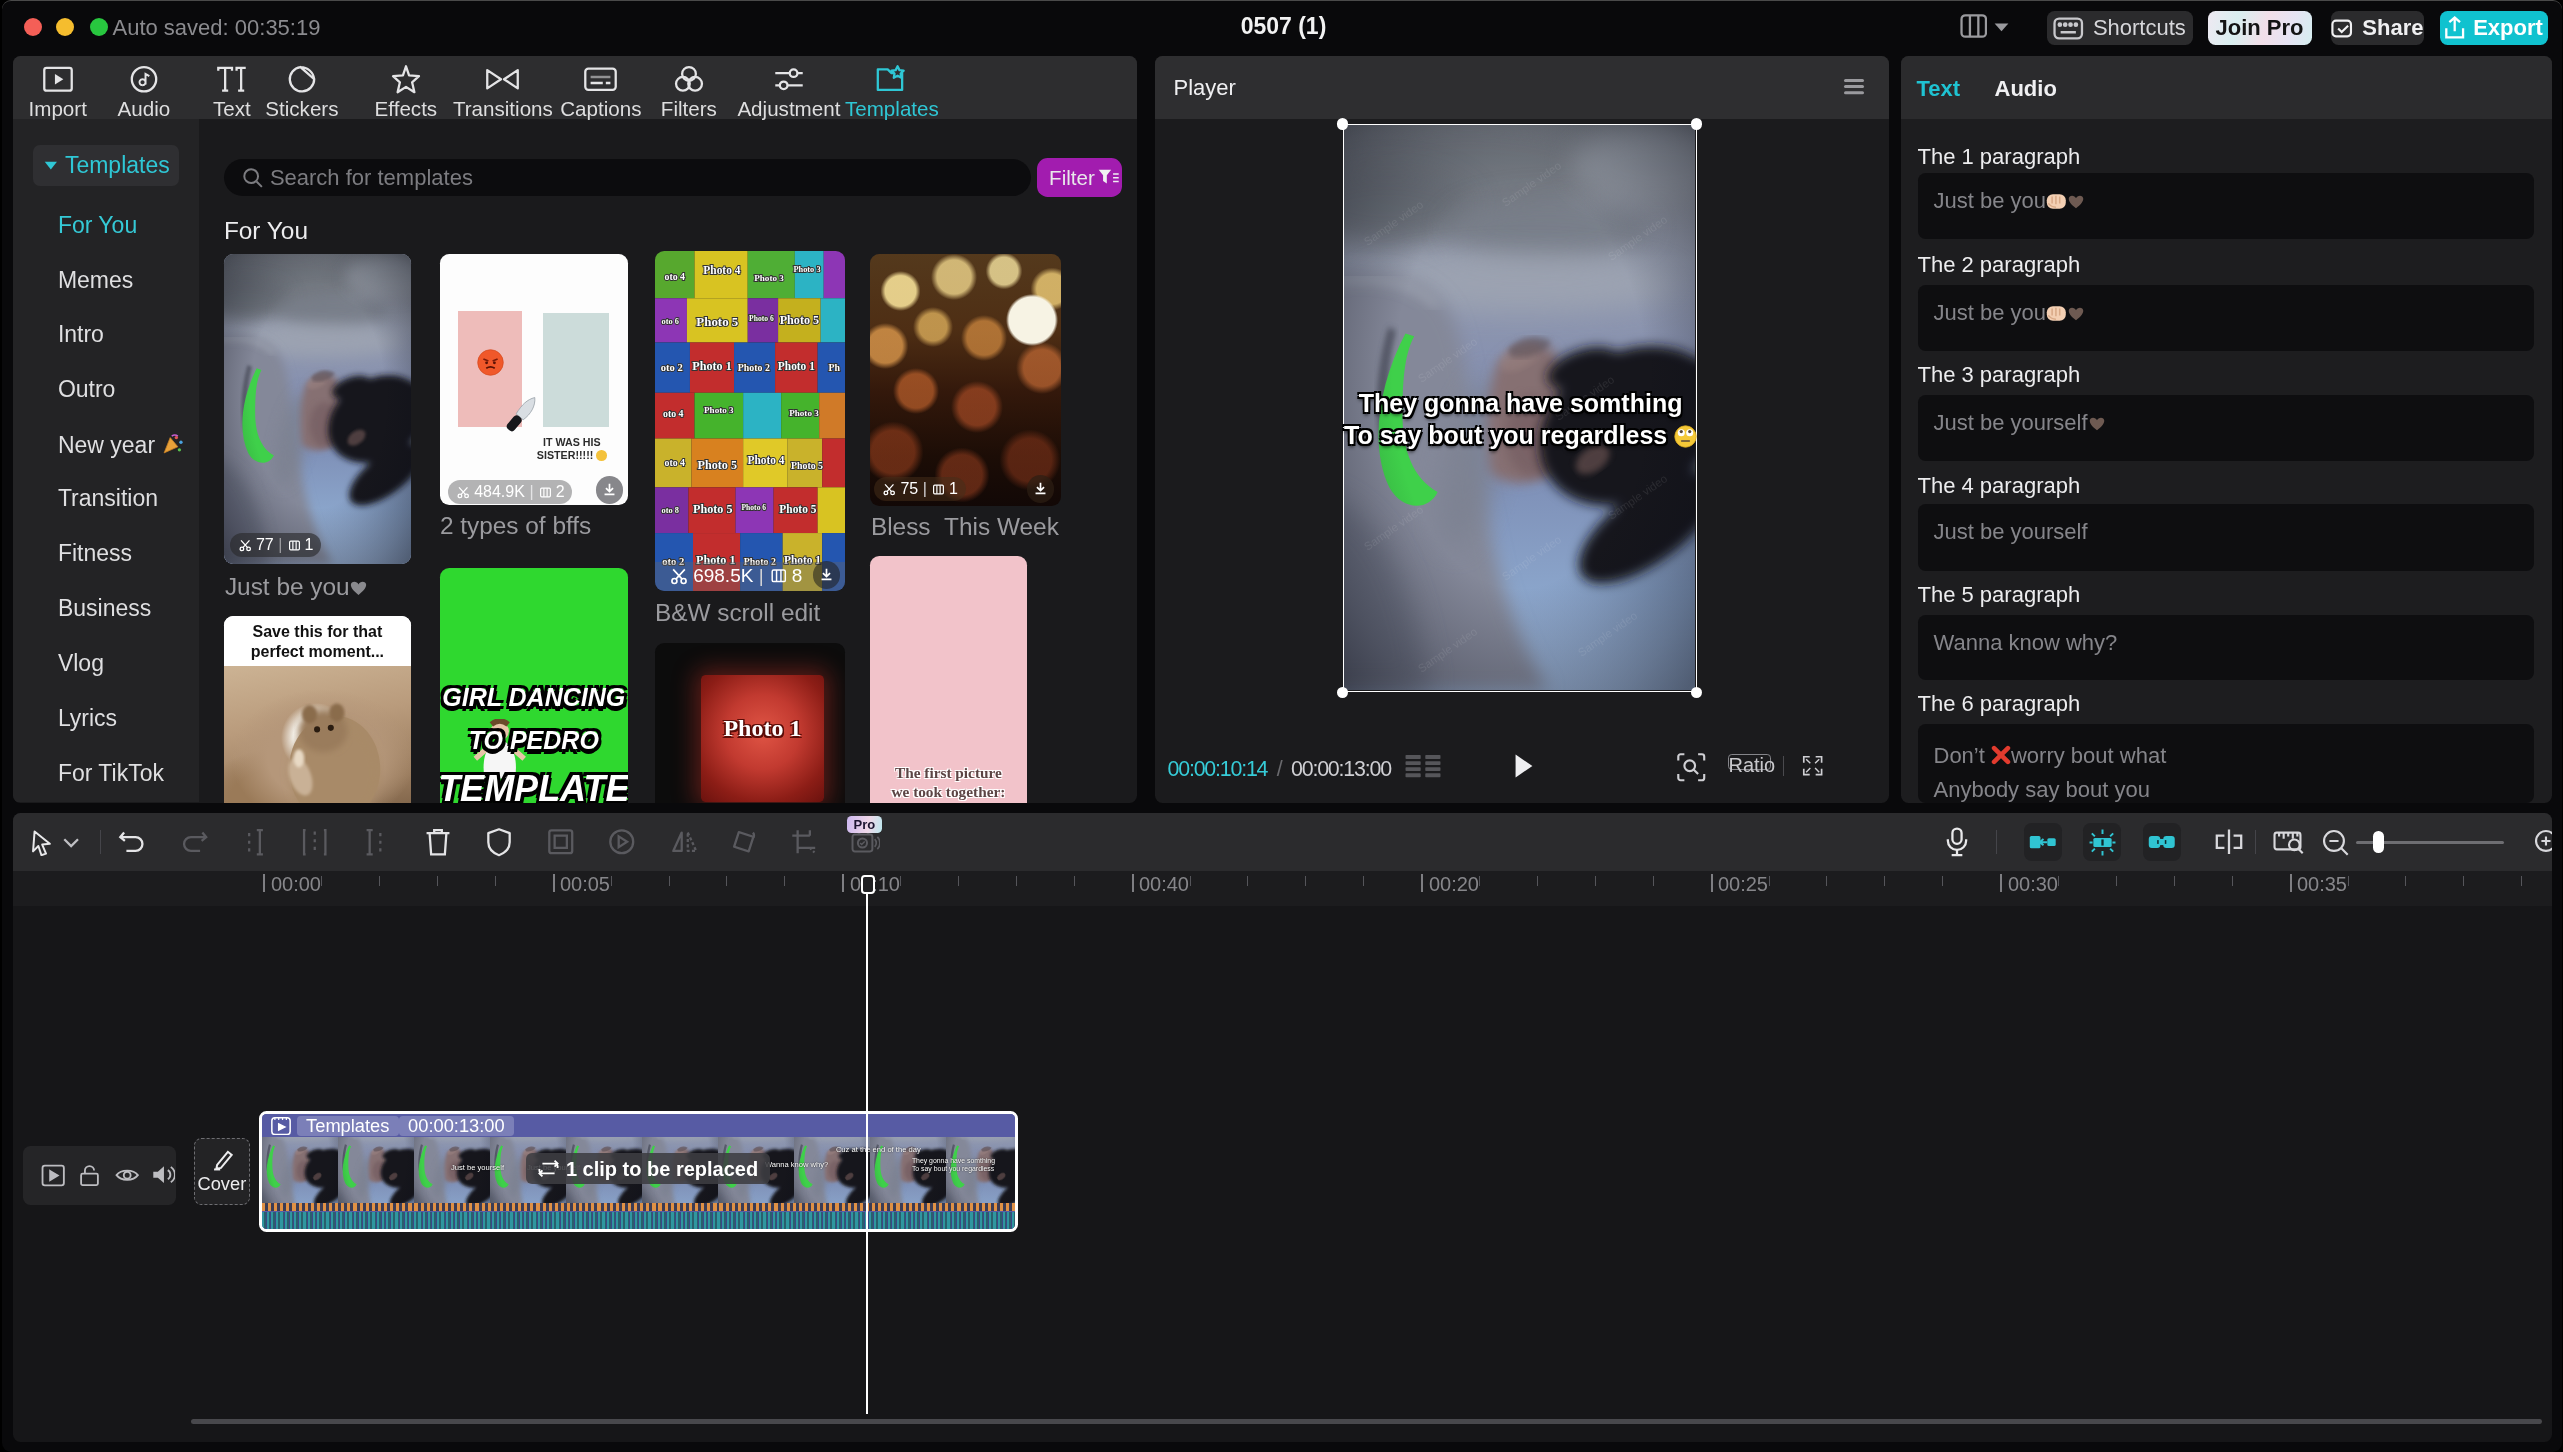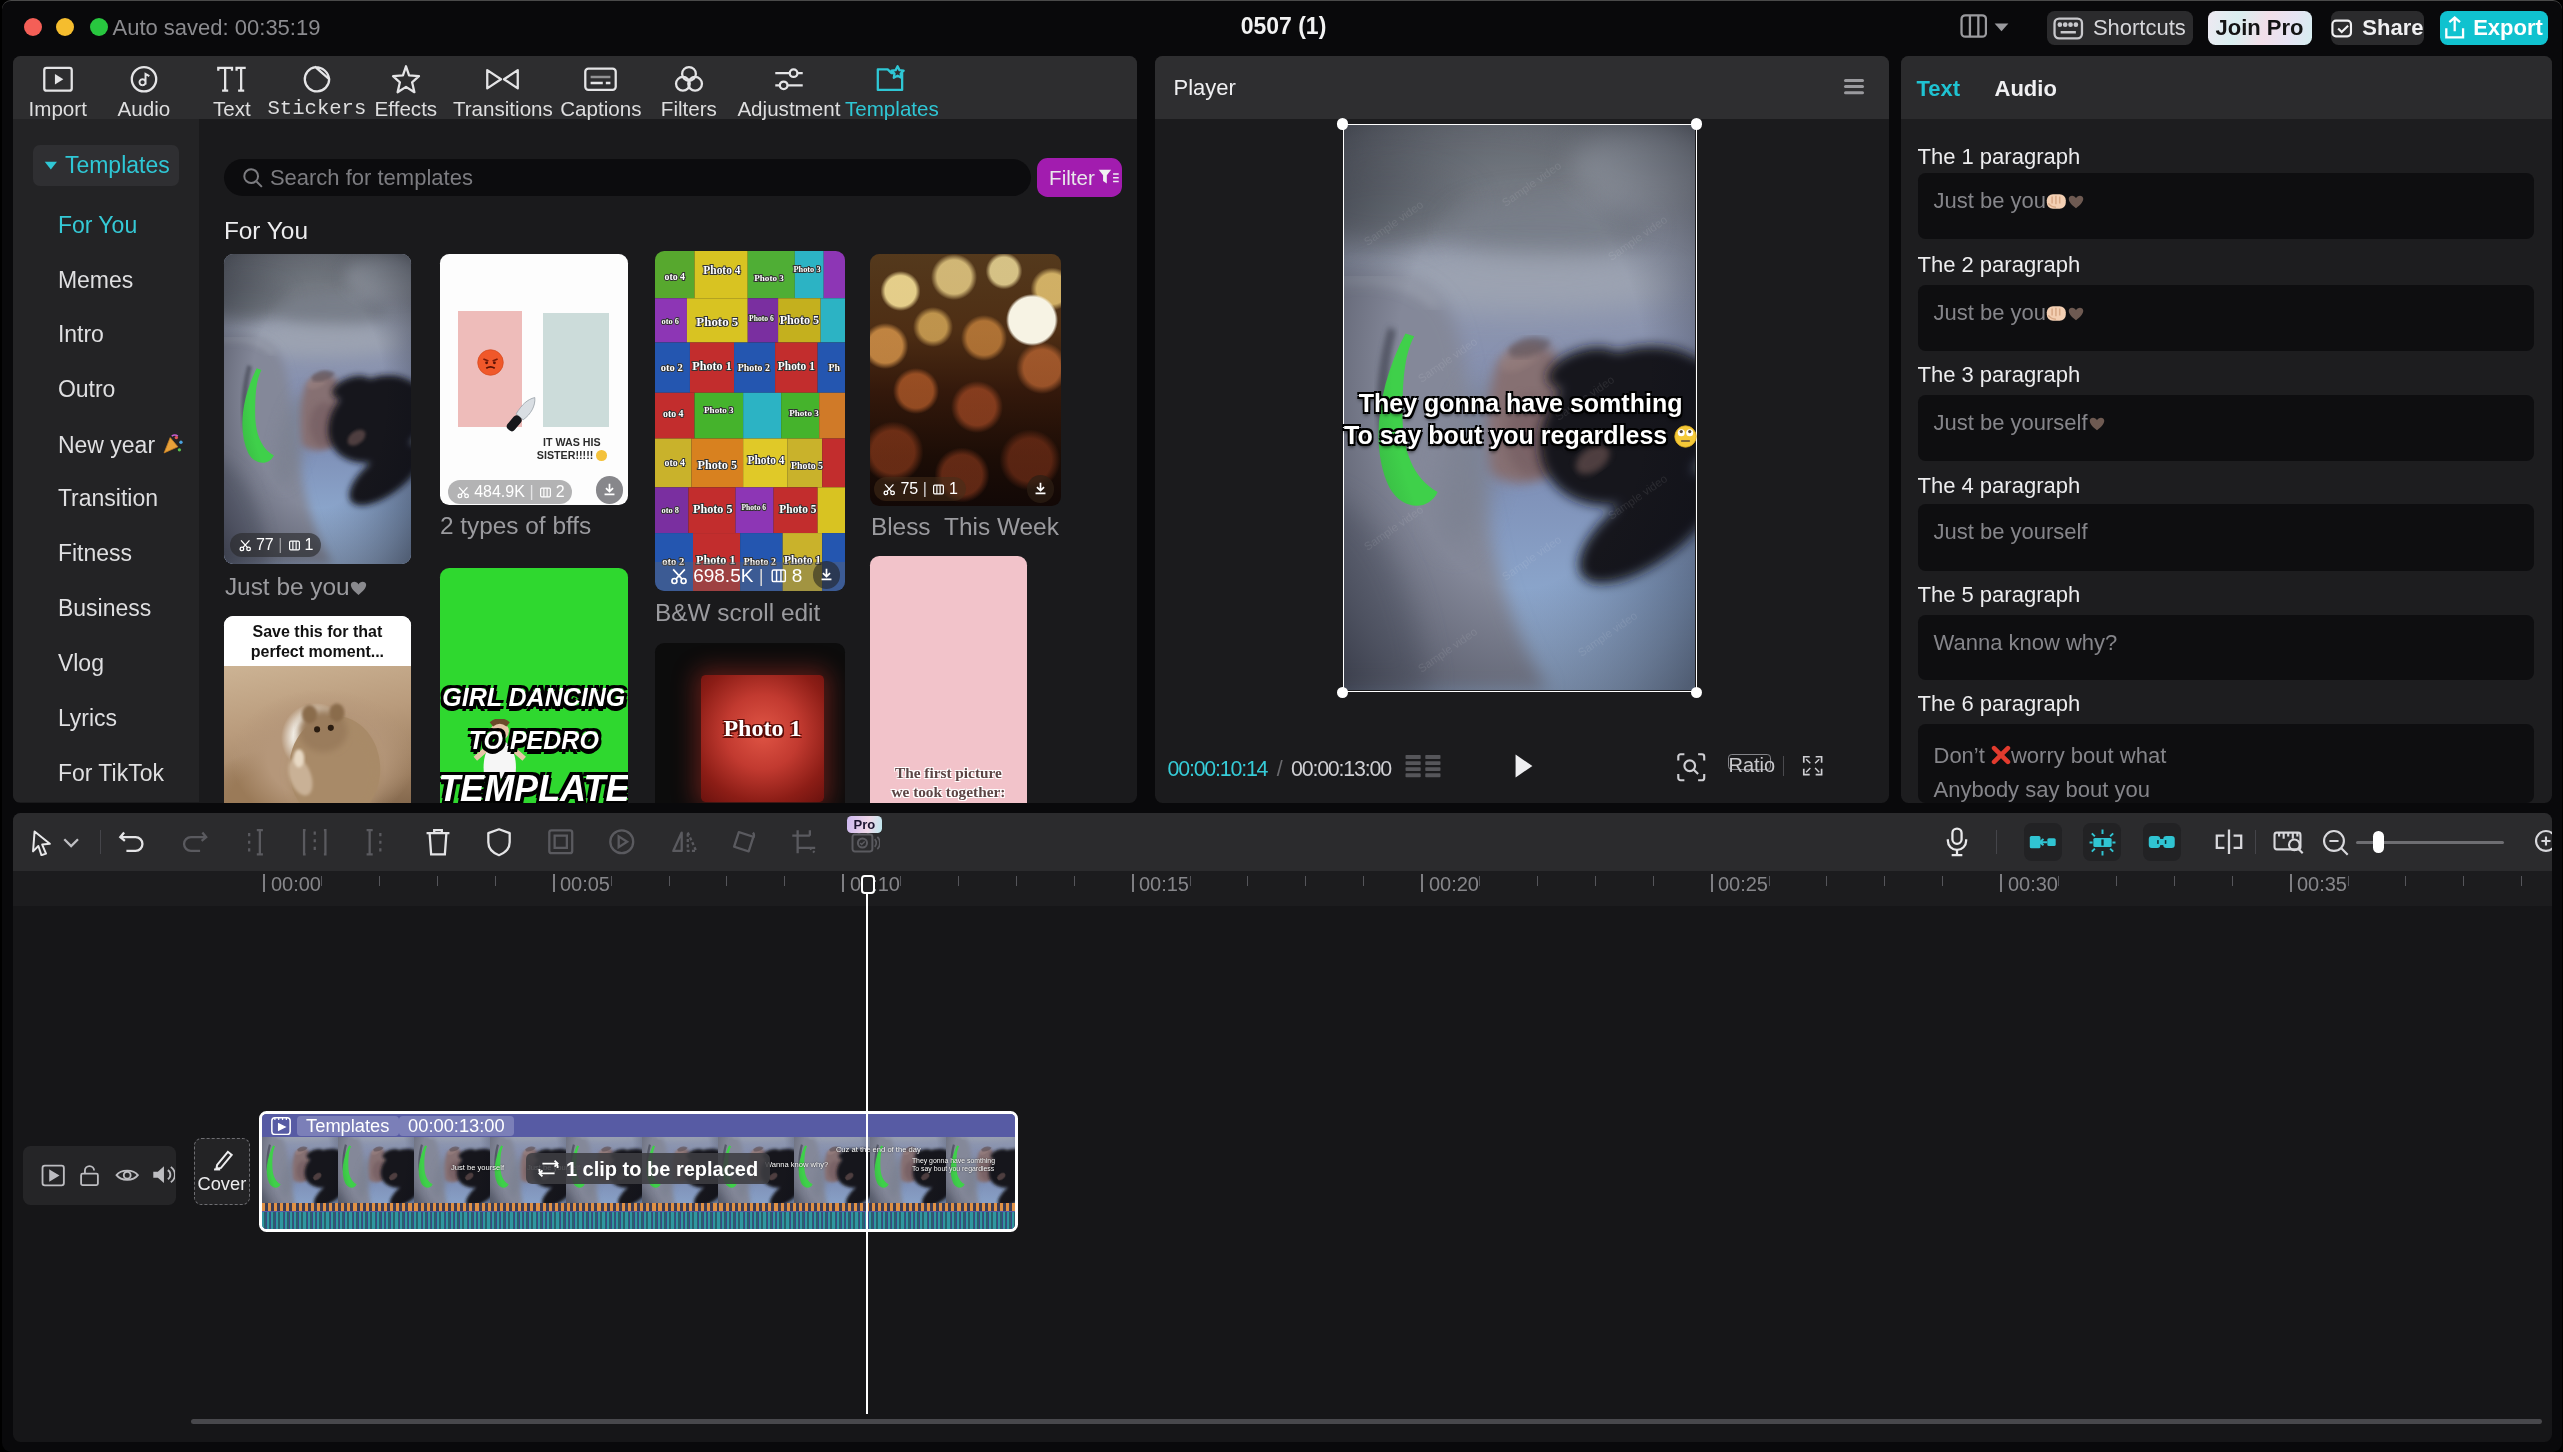--- a/index.html
+++ b/index.html
@@ -168,21 +168,21 @@
           <path d="M20 28 a4 4 0 1 1 0.1 0 M24 27 v-14 l5 3" stroke-width="2.6"></path>
         </svg>
         <div class="lbl">Audio</div>
       </div>
     <div class="mtab" style="left:162px;">
         <svg width="34" height="30.5" viewBox="0 0 44 40" fill="none" stroke="#e4e4e6" stroke-width="3">
           <path d="M4 9 v-4 h18 v4 M13 5 v30 M9 35 h8 M28 9 v-4 h12 M34 5 v30 M30 35 h8 M28 35"></path>
         </svg>
         <div class="lbl">Text</div>
       </div>
-    <div class="mtab" style="left:247px;font-family:Liberation Mono, monospace;">
+    <div class="mtab" style="left:232px;">
         <svg width="34" height="30.5" viewBox="0 0 44 40" fill="none" stroke="#e4e4e6" stroke-width="3">
           <path d="M38 20 a16 16 0 1 1 -18 -16 l 18 16 Z M20 4 a18 18 0 0 1 18 16"></path>
         </svg>
         <div class="lbl">Stickers</div>
       </div>
     <div class="mtab" style="left:336px;">
         <svg width="34" height="30.5" viewBox="0 0 44 40" fill="none" stroke="#e4e4e6" stroke-width="3" stroke-linejoin="round">
           <path d="M22 3 l4 12 l13 1 l-9 8 l3 13 l-11 -7 l-11 7 l3 -13 l-9 -8 l13 -1 Z"></path>
         </svg>
         <div class="lbl">Effects</div>
@@ -744,21 +744,21 @@
         <div class="tick" style="left:656px;"></div>
         <div class="tick" style="left:713px;"></div>
         <div class="tick" style="left:771px;"></div>
         <div class="tickmaj" style="left:829px;"></div>
         <div class="ticklbl" style="left:837px;">00:10</div>
         <div class="tick" style="left:887px;"></div>
         <div class="tick" style="left:945px;"></div>
         <div class="tick" style="left:1003px;"></div>
         <div class="tick" style="left:1061px;"></div>
         <div class="tickmaj" style="left:1119px;"></div>
-        <div class="ticklbl" style="left:1126px;">00:15</div>
+        <div class="ticklbl" style="left:1126px;">00:40</div>
         <div class="tick" style="left:1177px;"></div>
         <div class="tick" style="left:1234px;"></div>
         <div class="tick" style="left:1292px;"></div>
         <div class="tick" style="left:1350px;"></div>
         <div class="tickmaj" style="left:1408px;"></div>
         <div class="ticklbl" style="left:1416px;">00:20</div>
         <div class="tick" style="left:1466px;"></div>
         <div class="tick" style="left:1524px;"></div>
         <div class="tick" style="left:1582px;"></div>
         <div class="tick" style="left:1640px;"></div>

